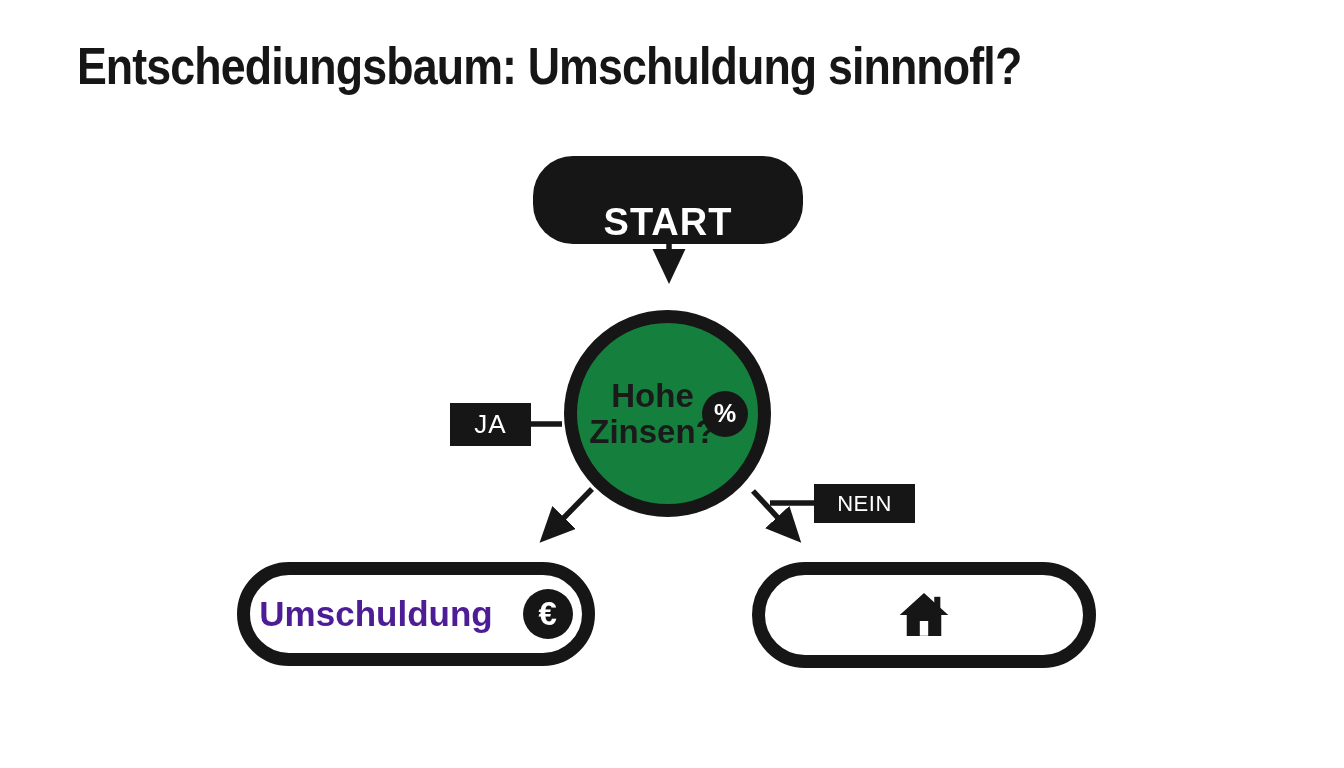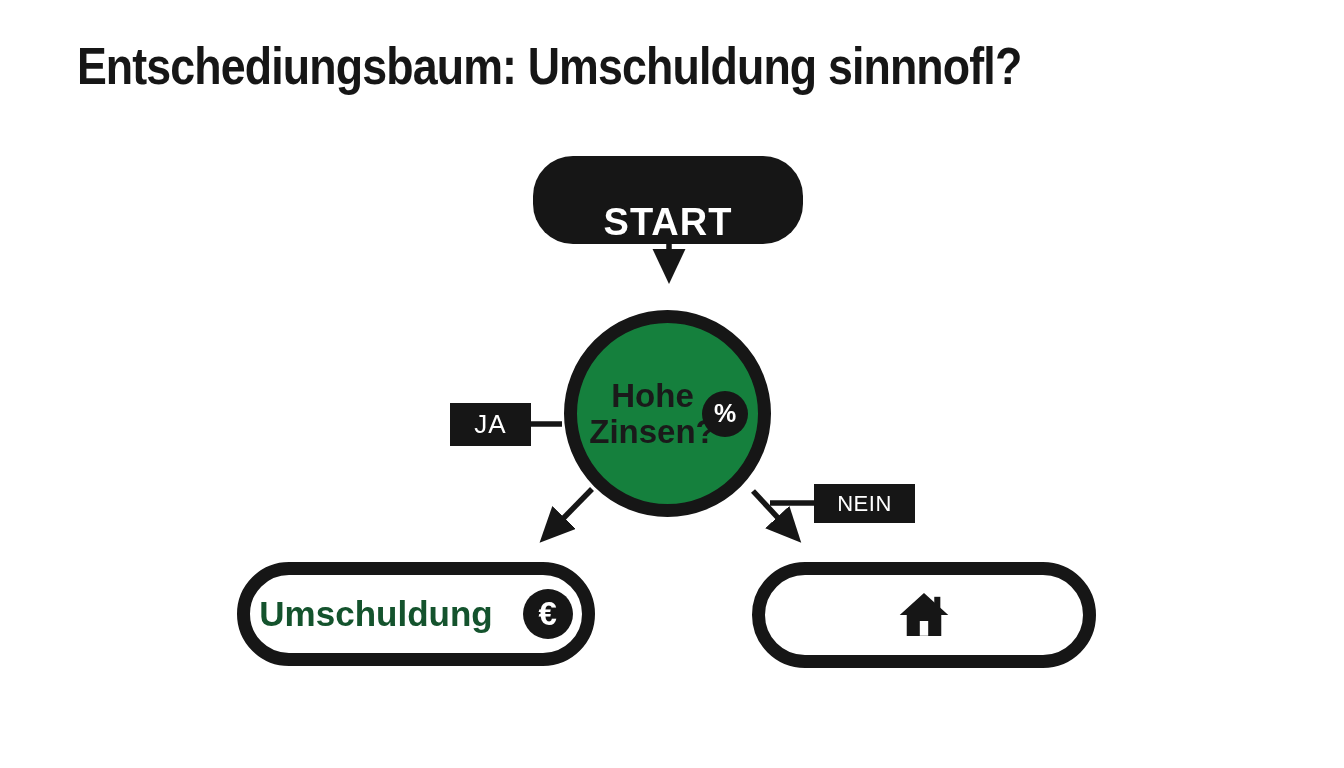--- a/index.html
+++ b/index.html
@@ -80,21 +80,21 @@
   
   .outcome-pill {
     position: absolute;
     background: #ffffff;
     border: 13px solid #161616; border-radius: 56px;
     display: flex; align-items: center; justify-content: center;
     gap: 30px;
   }
   .outcome-left  { left: 237px; top: 562px; width: 332px; height: 78px; }
   .outcome-right { left: 752px; top: 562px; width: 318px; height: 80px; }
-  .outcome-label { font-size: 35px; font-weight: 700; color: #14532d; white-space: nowrap; }
+  .outcome-label { font-size: 35px; font-weight: 700; color: #4c1d95; white-space: nowrap; }
   .euro-badge {
     width: 50px; height: 50px; border-radius: 50%;
     background: #161616; color: #ffffff;
     display: flex; align-items: center; justify-content: center;
     font-size: 33px; font-weight: 700;
     flex: 0 0 auto;
   }
   .house-icon { width: 56px; height: 56px; flex: 0 0 auto; }
 </style>
 </head>

